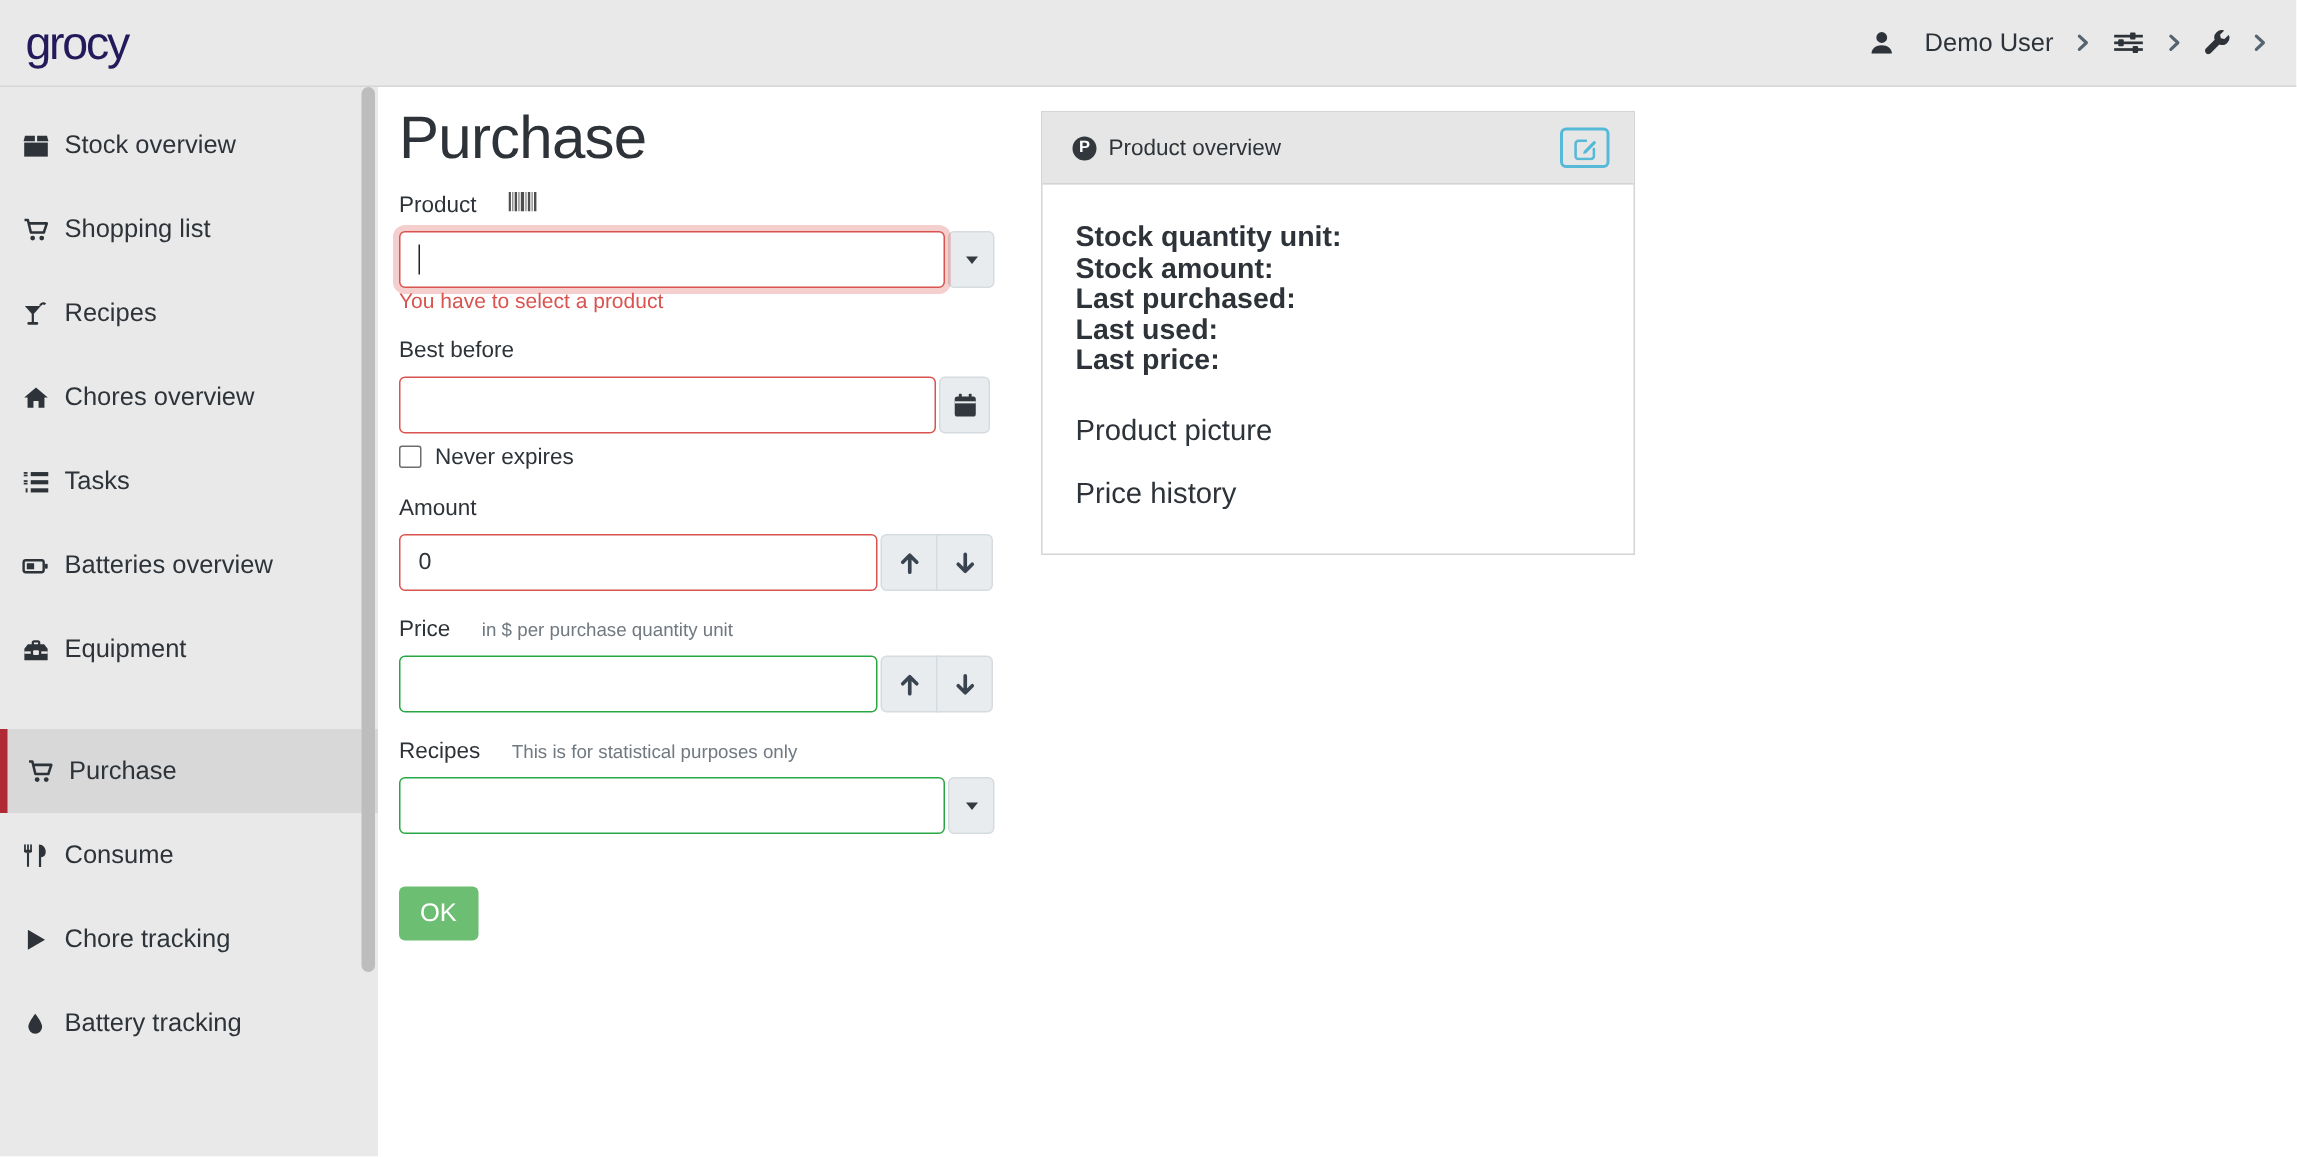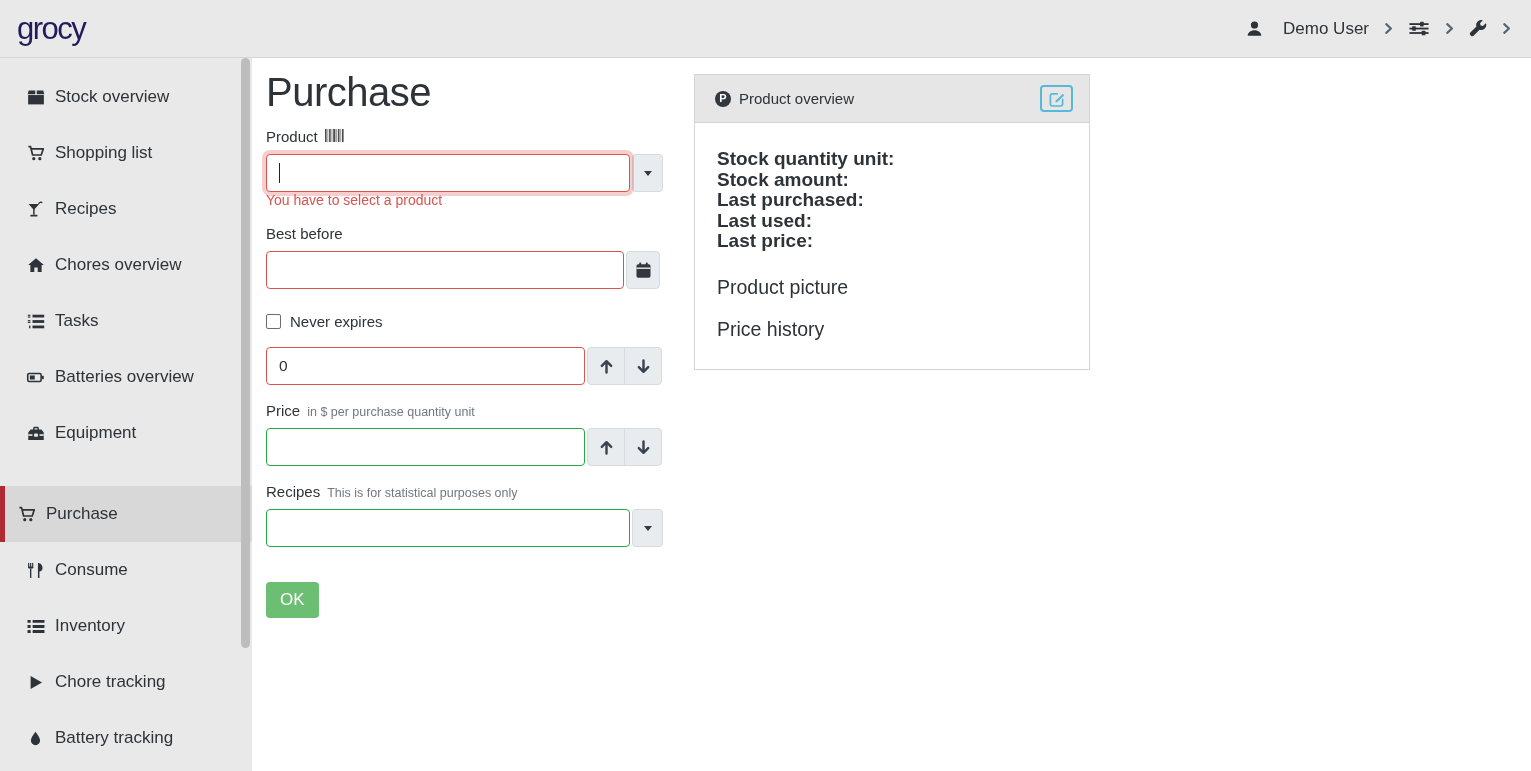--- a/index.html
+++ b/index.html
@@ -21,35 +21,35 @@
   .navbar{position:absolute;left:0;top:0;width:1531px;height:58px;
     background:#e9e9e9;border-bottom:1px solid #d6d6d6;
     display:flex;align-items:center;padding:0 18px 0 17px}
   .logo{font-size:31px;font-weight:400;letter-spacing:-1.5px;color:var(--brand-logo);line-height:1}
   .nav-right{margin-left:auto;display:flex;align-items:center;gap:13px}
   .nav-link{display:flex;align-items:center;gap:20px;font-size:17px;color:var(--text);cursor:pointer}
   .chev{color:#56646f}
 
   
   .sidebar{position:absolute;left:0;top:58px;width:252px;height:713px;background:#e9e9e9;padding-top:11px}
-  .side-item{height:56px;display:flex;align-items:center;gap:10px;padding-left:26px;
+  .side-item{height:56px;display:flex;align-items:center;gap:10px;padding-left:14px;
     font-size:17px;color:var(--text);cursor:pointer}
   .side-item .icon{width:19px;display:flex;justify-content:center}
   .side-item.active{background:#d8d8d8;border-left:5px solid var(--active-red);padding-left:12px}
   .side-item.group-start{margin-top:25px}
   .cut{fill:#e9e9e9}
   .sb-thumb{position:absolute;right:2px;top:0px;width:9px;height:590px;background:#bdbdbd;border-radius:5px}
 
   
   .main{position:absolute;left:252px;top:58px;width:1279px;height:713px;background:#fff}
   .form-col{position:absolute;left:14px;top:12px;width:397px}
   h1.page-title{font-size:40px;font-weight:500;margin:0 0 13px;letter-spacing:-.5px;color:var(--text)}
 
   .form-group{margin-bottom:17px}
-  .lbl-row{display:flex;align-items:baseline;gap:7px;margin-bottom:9px}
+  .lbl-row{display:flex;align-items:baseline;gap:21px;margin-bottom:9px}
   .lbl{font-size:15px;color:var(--text)}
   .hint{font-size:12.5px;color:var(--muted)}
   .input-group{display:flex;height:38px;align-items:stretch}
   .form-control{height:38px;border:1px solid #bbb;border-radius:4px;padding:0 12px;
     font-size:15.5px;color:var(--text);background:#fff;outline:none;min-width:0;
     font-family:"Liberation Sans","DejaVu Sans",sans-serif}
   .is-invalid{border-color:var(--danger)}
   .is-valid{border-color:var(--success)}
   .focus-glow{box-shadow:0 0 0 4px rgba(217,83,79,.28)}
   .gray-btn{background:#e9ecef;border:1px solid #d6dbdf;color:#3a4450;cursor:pointer;
@@ -58,21 +58,21 @@
   .cal-btn{width:34px;margin-left:2px;border-radius:4px}
   .step-btn{width:38px}
   .step-btn.up{margin-left:2px;border-radius:4px 0 0 4px}
   .step-btn.down{margin-left:-1px;border-radius:0 4px 4px 0}
   .caret-down{width:0;height:0;border-left:4.5px solid transparent;border-right:4.5px solid transparent;
     border-top:5.5px solid #343a40}
   .err{color:var(--danger);font-size:14px;margin-top:0}
   .input-wrap{position:relative;flex:1;display:flex}
   .input-wrap .form-control{flex:1}
   .caret-bar{position:absolute;left:13px;top:9px;width:1px;height:20px;background:#222}
-  .check-row{display:flex;align-items:center;gap:9px;margin-top:24px;font-size:15px}
+  .check-row{display:flex;align-items:center;gap:9px;margin-top:7px;font-size:15px}
   .checkbox{width:15px;height:15px;border:1px solid #6d6d6d;border-radius:2px;background:#fff;cursor:pointer}
   .product-w{width:364px;flex:0 0 364px}
   .bb-w{width:358px;flex:0 0 358px}
   .num-w{width:319px;flex:0 0 319px}
   .btn-ok{margin-top:18px;background:var(--ok-green);color:#fff;border:none;border-radius:4px;
     font-size:17px;padding:8px 14px;cursor:pointer;font-family:inherit}
 
   
   .card{position:absolute;left:442px;top:16px;width:396px;background:#fff;border:1px solid #d4d4d4}
   .card-header{height:48px;background:#e6e6e6;border-bottom:1px solid #d4d4d4;
@@ -239,33 +239,20 @@
           <rect x="2.9" y="0.9" width="1.1" height="4.6"></rect>
           <rect x="4.8" y="0.9" width="1.1" height="4.6"></rect>
         <rect x="1" y="4.2" width="4.9" height="1.9" rx="0.9"></rect>
         <rect x="2.8" y="5.8" width="1.3" height="9.3" rx="0.6"></rect>
         <path d="M10.3.9c2.6 0 4.3 2.1 4.3 4.7 0 1.9-1.2 3.2-2.9 3.4v6.1h-1.4z"></path>
       </svg>
     </span>
     <span>Consume</span>
   </div>
 
-  <div class="side-item">
-    <span class="icon">
-      <svg width="18" height="17" viewBox="0 0 16 16" fill="currentColor">
-        <rect x="0" y="1.8" width="3" height="2.7" rx="0.5"></rect>
-          <rect x="4.8" y="1.8" width="11.2" height="2.7" rx="0.5"></rect>
-        <rect x="0" y="6.6" width="3" height="2.7" rx="0.5"></rect>
-          <rect x="4.8" y="6.6" width="11.2" height="2.7" rx="0.5"></rect>
-        <rect x="0" y="11.4" width="3" height="2.7" rx="0.5"></rect>
-          <rect x="4.8" y="11.4" width="11.2" height="2.7" rx="0.5"></rect>
-      </svg>
-    </span>
-    <span>Inventory</span>
-  </div>
 
   <div class="side-item">
     <span class="icon">
       <svg width="16" height="17" viewBox="0 0 16 16" fill="currentColor">
           <path d="M2.6 1.4v13.2L14 8z"></path>
         </svg>
     </span>
     <span>Chore tracking</span>
   </div>
 
@@ -337,20 +324,23 @@
         </button>
       </div>
       <div class="check-row">
         <span class="checkbox"></span>
         <span>Never expires</span>
       </div>
     </div>
 
     
     <div class="form-group">
+      <div class="lbl-row">
+        <span class="lbl">Amount</span>
+      </div>
       <div class="input-group">
         <span class="input-wrap num-w">
           <input class="form-control is-invalid" type="text" value="0" style="">
         </span>
         <button class="gray-btn step-btn up">
           <span class="icon">
             <svg width="17" height="17" viewBox="0 0 16 16">
                 <path d="M8 13.6V3.4M3.6 7.4 8 3l4.4 4.4" fill="none" stroke="#3a4450" stroke-width="2.3" stroke-linecap="round" stroke-linejoin="round"></path>
               </svg>
           </span>

